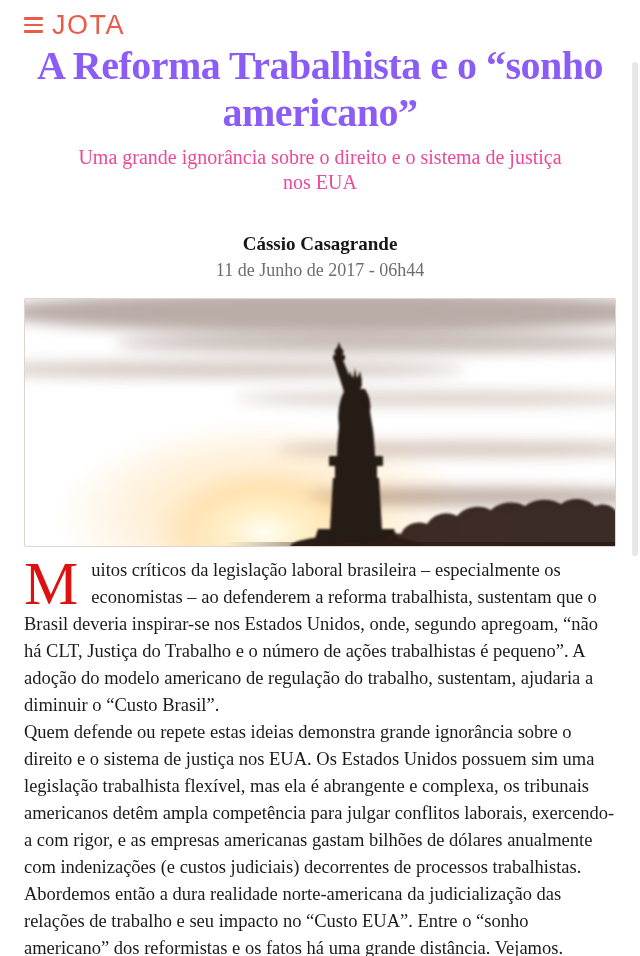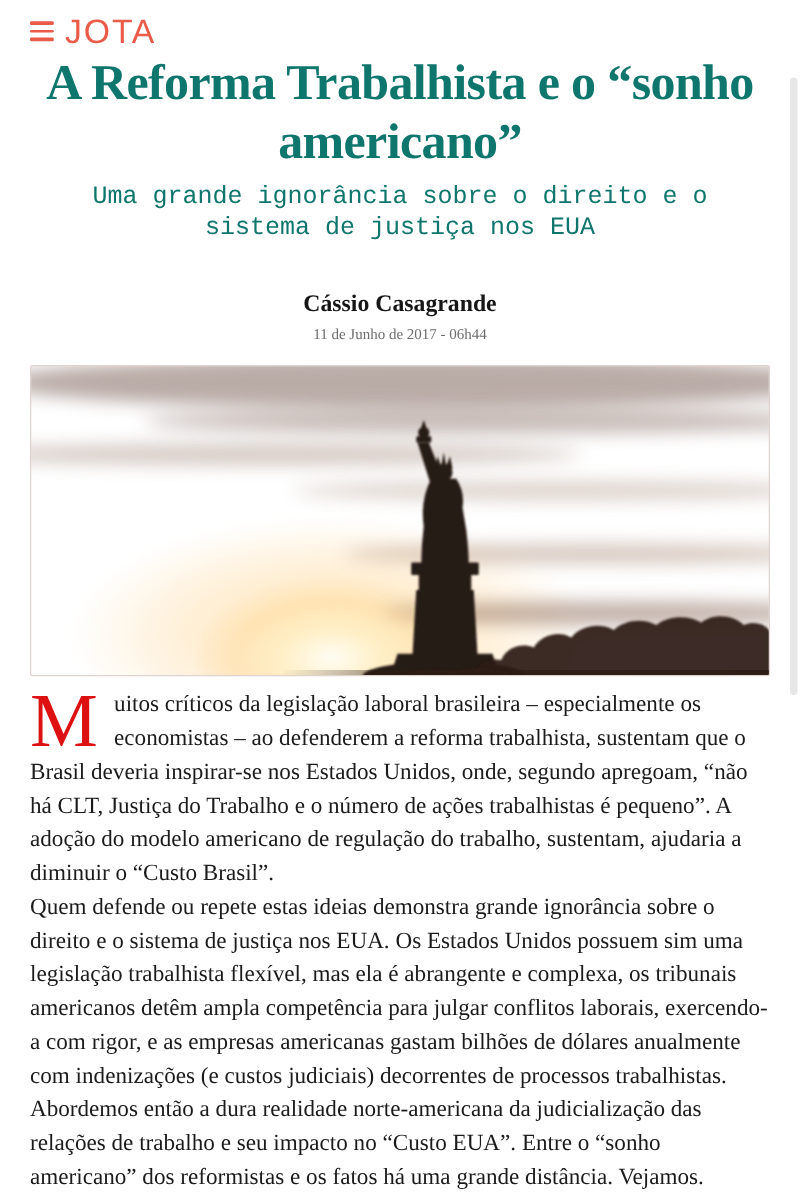--- a/index.html
+++ b/index.html
@@ -14,29 +14,29 @@
   .brand { display:flex; align-items:center; gap:9px; cursor:pointer; }
   .hamburger { display:flex; flex-direction:column; gap:4px; padding:2px 0; }
   .hamburger span { display:block; width:19px; height:2.6px; background:var(--coral); border-radius:1px; }
   .logo {
     font-family:"Liberation Sans", sans-serif; font-size:27px; line-height:24px;
     color:var(--coral); letter-spacing:1.5px; font-weight:400;
   }
   
   .title {
     margin:5px 10px 0; text-align:center;
-    font-size:40px; line-height:47px; font-weight:bold; color:#0f766e;
+    font-size:40px; line-height:47px; font-weight:bold; color:#8b5cf6;
     letter-spacing:-0.5px;
   }
   .subtitle {
     margin:9px auto 0; max-width:510px; text-align:center;
-    font-size:20px; line-height:25px; font-weight:400; color:#0f766e;font-family:Liberation Mono, monospace;
+    font-size:20px; line-height:25px; font-weight:400; color:#ec4899;
   }
   .author { margin-top:38px; text-align:center; font-size:19px; font-weight:bold; color:#161616; }
-  .date   { margin-top:5px;  text-align:center; font-size:12px; color:#6d6d6d; }
+  .date   { margin-top:5px;  text-align:center; font-size:18px; color:#6d6d6d; }
   
   .hero {
     position:relative; margin:17px 24px 0; width:592px; height:249px;
     border-radius:2px; overflow:hidden;
     border:1px solid rgba(160,130,115,.35);
     background:linear-gradient(180deg,
       #93796e 0%, #a2готов 0%, #a8897a 12%, #bd977c 24%, #d0a37c 38%,
       #e0ab76 52%, #ecb478 66%, #eeab64 78%, #e29a52 88%, #cd8245 96%, #b86f3a 100%);
   }
   .hero .cloud { position:absolute; border-radius:50%; filter:blur(7px); }

